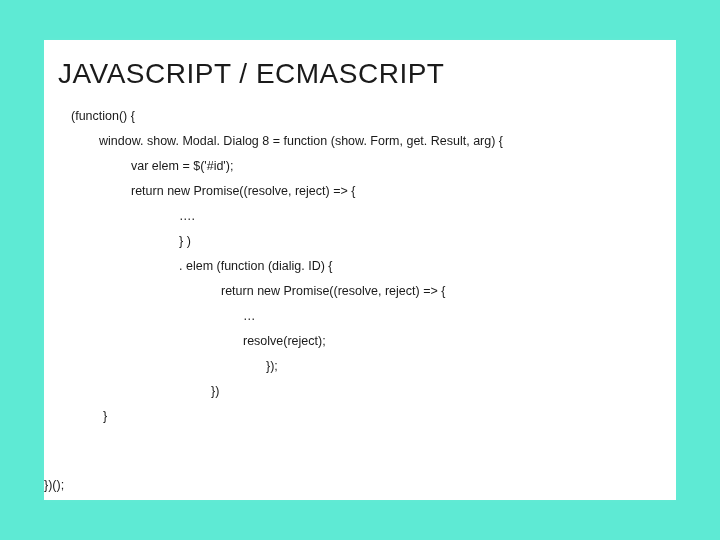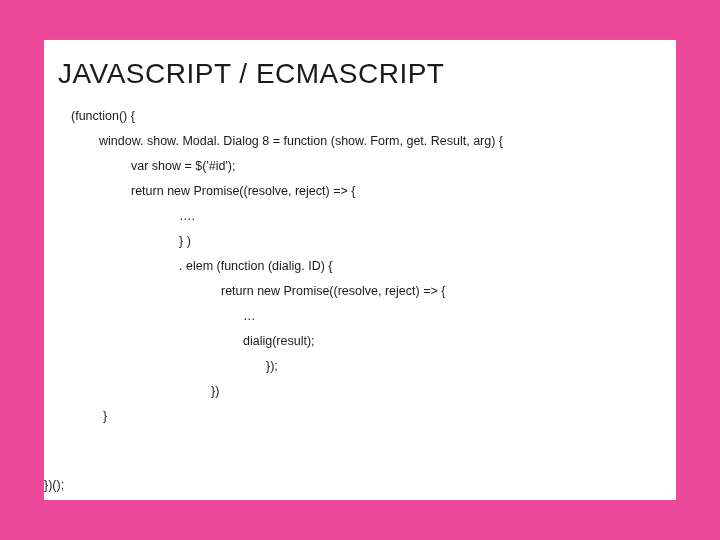--- a/index.html
+++ b/index.html
@@ -8,21 +8,21 @@
     width: 720px;
     height: 540px;
     background: #000;
     font-family: Arial, Helvetica, sans-serif;
     overflow: hidden;
   }
   .slide {
     position: relative;
     width: 720px;
     height: 540px;
-    background: #ec4899;
+    background: #5eead4;
   }
   .content-box {
     position: absolute;
     left: 44px;
     top: 40px;
     width: 632px;
     height: 460px;
     background: #fff;
     box-shadow: 0 0 6px rgba(255,255,255,0.05);
   }
@@ -58,28 +58,28 @@
 </head>
 <body>
 
 <div class="slide">
   <div class="content-box">
     <div class="title">JAVASCRIPT / ECMASCRIPT</div>
 
     <div class="code">
       <div class="l">(function() {</div>
       <div class="l i1">window. show. Modal. Dialog 8 = function (show. Form, get. Result, arg) {</div>
-      <div class="l i2">var show = $('#id');</div>
+      <div class="l i2">var elem = $('#id');</div>
       <div class="l i2">return new Promise((resolve, reject) =&gt; {</div>
       <div class="l i3">…. </div>
       <div class="l i3">} )</div>
       <div class="l i3">. elem (function (dialig. ID) {</div>
       <div class="l i4">return new Promise((resolve, reject) =&gt; {</div>
       <div class="l i5">…</div>
-      <div class="l i5">dialig(result);</div>
+      <div class="l i5">resolve(reject);</div>
       <div class="l i6">});</div>
       <div class="l i7">})</div>
       <div class="l i9">}</div>
     </div>
 
     <div class="last">})();</div>
   </div>
 </div>
 
 </body></html>

